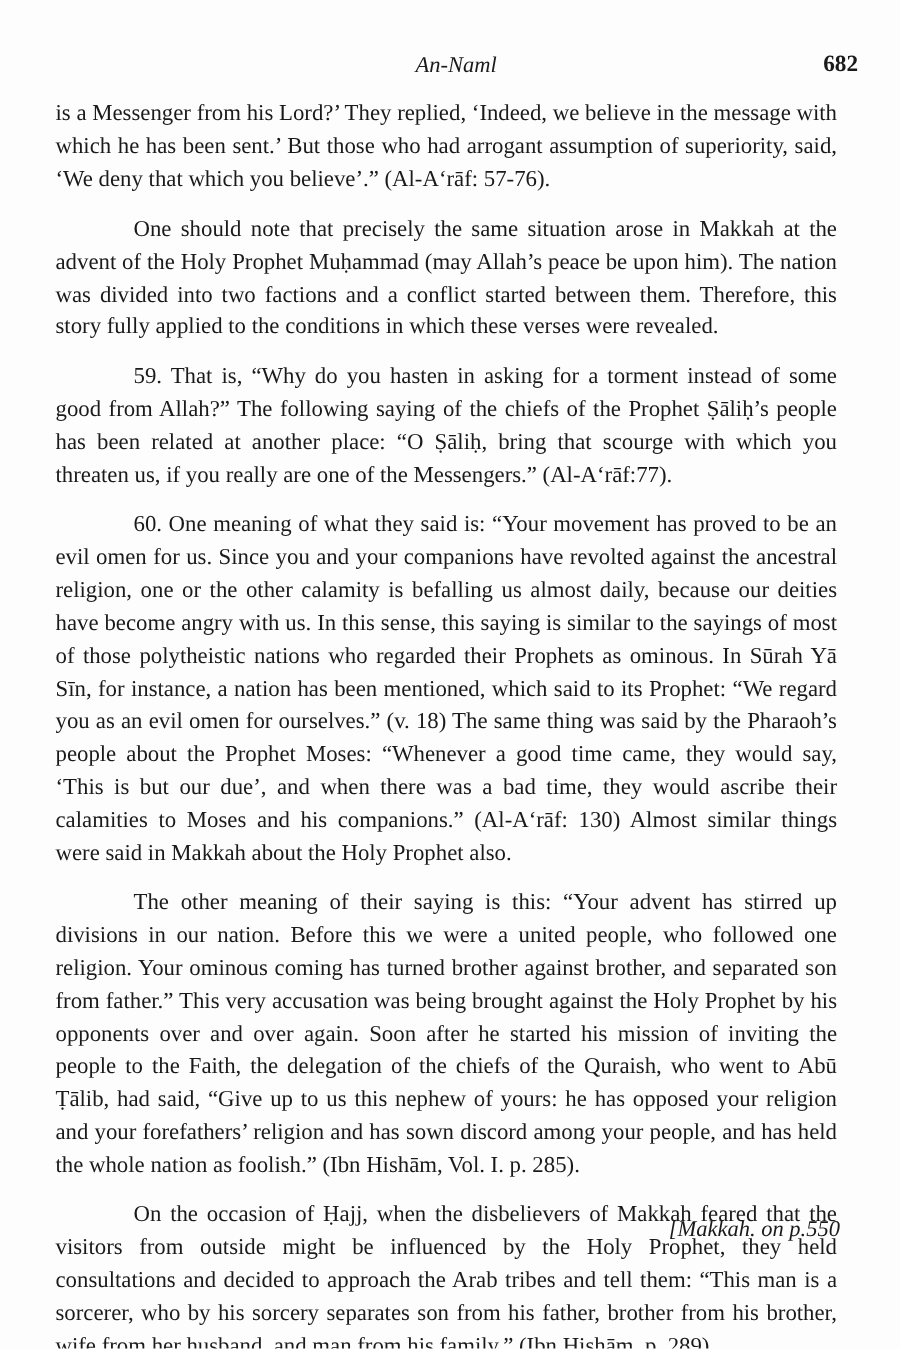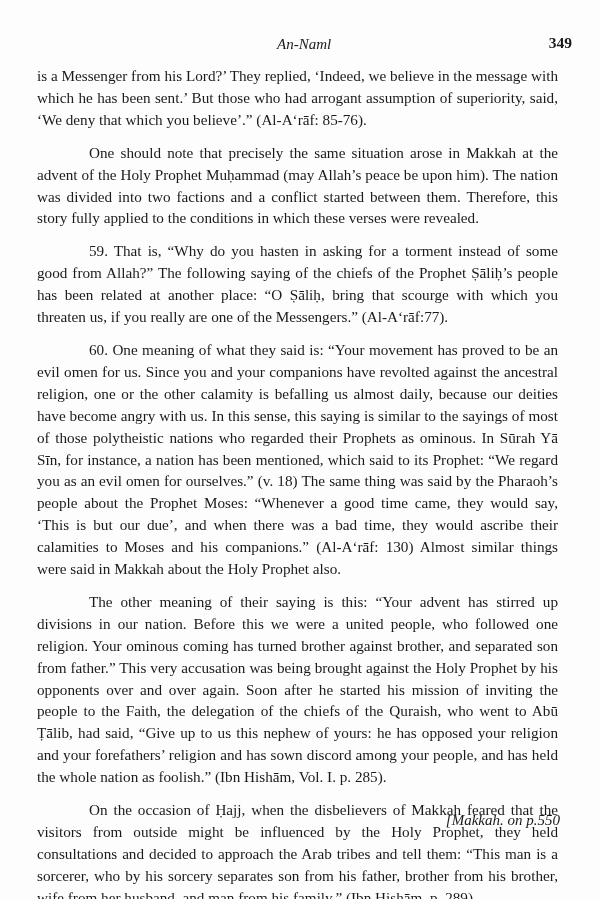--- a/index.html
+++ b/index.html
@@ -36,25 +36,25 @@
     position: absolute; right: -2px; top: 812px;
     font-style: italic; font-size: 15px;
   }
 </style>
 </head>
 <body>
 
 <div class="page">
   <div class="running-head">
     <span class="chapter-title">An-Naml</span>
-    <span class="page-number">349</span>
+    <span class="page-number">682</span>
   </div>
 
   <div class="body-text">
-    <p>is a  Messenger from his Lord?’ They replied, ‘Indeed, we believe in the message with  which  he  has been sent.’ But those who had arrogant assumption of superiority, said, ‘We deny that which you believe’.” (Al-A‘rāf: 85-76).</p>
+    <p>is a  Messenger from his Lord?’ They replied, ‘Indeed, we believe in the message with  which  he  has been sent.’ But those who had arrogant assumption of superiority, said, ‘We deny that which you believe’.” (Al-A‘rāf: 57-76).</p>
     <p class="indent">One  should  note  that precisely the same situation arose in Makkah at the advent  of  the  Holy  Prophet  Muḥammad  (may Allah’s peace be upon him). The nation  was  divided  into two factions and a conflict started between them. Therefore, this story fully applied to  the conditions in which these verses were revealed.</p>
     <p class="indent">59.  That  is,  “Why do you hasten in asking for a torment instead of some good from Allah?” The following saying of the chiefs of the Prophet Ṣāliḥ’s people has  been  related  at  another  place:  “O Ṣāliḥ, bring that scourge with which you threaten us, if you really are one of the Messengers.” (Al-A‘rāf:77).</p>
     <p class="indent">60.  One  meaning of what they said is: “Your movement has proved to be an  evil  omen  for  us.  Since  you  and your companions have revolted against the ancestral  religion,  one  or  the other calamity is befalling us almost daily, because our  deities  have  become angry with us. In this sense, this saying is similar to the sayings  of  most  of  those  polytheistic  nations  who  regarded  their  Prophets as ominous.  In  Sūrah  Yā Sīn, for instance, a nation has been mentioned, which said to  its  Prophet:  “We regard you as an evil omen for ourselves.” (v. 18) The same thing  was  said  by  the  Pharaoh’s people about the Prophet Moses: “Whenever a good  time  came, they would say, ‘This is but our due’, and when there was a bad time,  they  would  ascribe  their  calamities  to  Moses  and his companions.” (Al-A‘rāf:  130)  Almost  similar  things  were said in Makkah about the Holy Prophet also.</p>
     <p class="indent">The  other  meaning  of  their  saying  is  this: “Your advent has stirred up divisions  in  our  nation.  Before  this we were a united people, who followed one religion.  Your  ominous  coming has turned brother against brother, and separated son from father.” This very accusation was being brought against the Holy Prophet by  his opponents over and over again. Soon after he started his mission of inviting the  people  to  the  Faith,  the delegation of the chiefs of the Quraish, who went to Abū  Ṭālib,  had  said,  “Give  up to us this nephew of yours: he has opposed your religion  and  your  forefathers’ religion and has sown discord among your people, and has held the whole nation as foolish.” (Ibn Hishām, Vol. I. p. 285).</p>
     <p class="indent">On  the  occasion of Ḥajj, when the disbelievers of Makkah feared that the visitors  from  outside  might be influenced by the Holy Prophet, they held consultations and decided to approach the Arab tribes and tell them: “This man is a sorcerer,  who  by  his  sorcery  separates  son  from  his  father,  brother from his brother, wife from her husband, and man from his family.” (Ibn Hishām, p. 289).</p>
   </div>
 
   <div class="contd">[Makkah. on p.550</div>
 </div>
 

